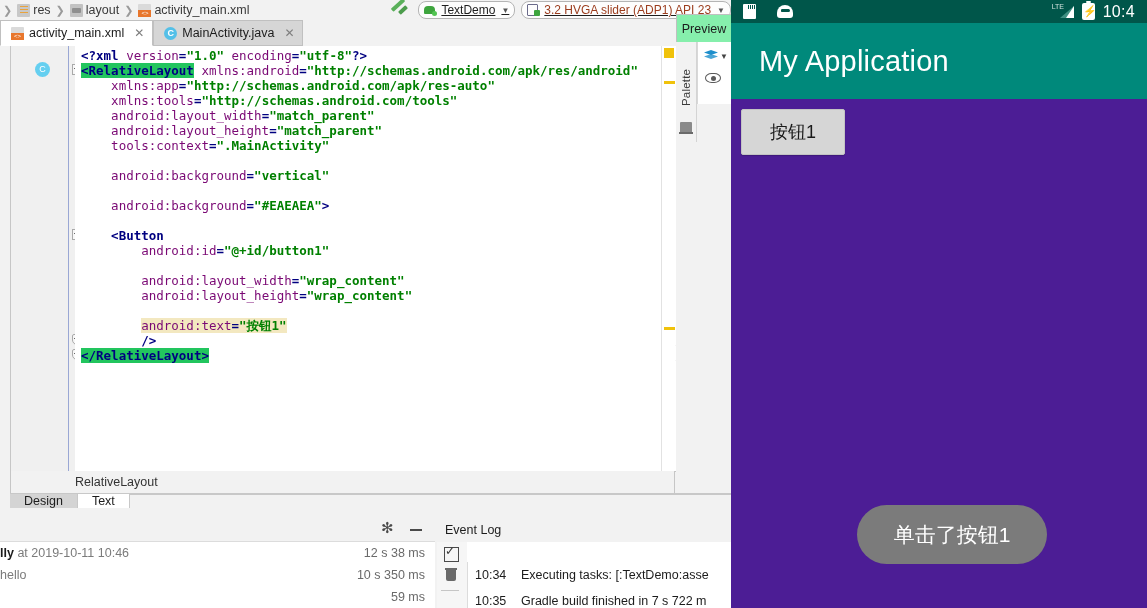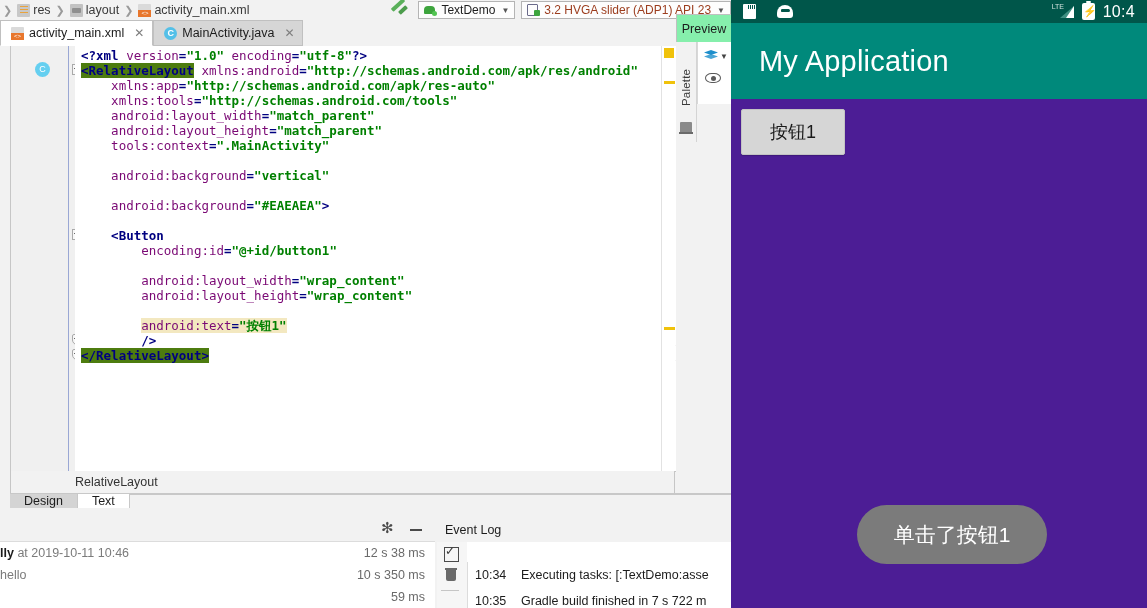--- a/index.html
+++ b/index.html
@@ -37,22 +37,22 @@
   .tool-hammer { width: 26px; height: 18px; position: relative; }
   .tool-hammer:after {
     content:''; position:absolute; left:4px; top:2px; width:16px; height:4px;
     background:#5ab05a; transform: rotate(-42deg); border-radius:1px;
   }
   .tool-hammer:before {
     content:''; position:absolute; left:12px; top:7px; width:10px; height:4px;
     background:#4c9c4c; transform: rotate(-42deg); border-radius:1px;
   }
   .combo {
-    height:16px; border:1px solid #b4b4b4; background:#fdfdfd; border-radius:0;
-    display:flex; align-items:center; gap:4px; padding: 0 5px; font-size:12px; color:#1d1d1d;
+    height:16px; border:1px solid #b4b4b4; background:#fdfdfd; border-radius:8px;
+    display:flex; align-items:center; gap:4px; padding: 0 5px; font-size:12px; color:#1d1d1d;text-decoration:underline;
   }
   .combo .caret { font-size:8px; color:#555; margin-left:2px; }
   .andro-icon { width:13px; height:11px; position:relative; }
   .andro-icon:before { content:''; position:absolute; left:0; top:1px; width:11px; height:8px; background:#3ea53e; border-radius:4px 4px 1px 1px; }
   .andro-icon:after { content:''; position:absolute; right:0; bottom:0px; width:5px; height:5px; background:#52c552; border-radius:50%; }
   .dev-icon { width:13px; height:12px; position:relative; }
   .dev-icon:before { content:''; position:absolute; left:0; top:0; width:9px; height:10px; border:1.5px solid #6a6a8a; border-radius:1px; }
   .dev-icon:after { content:''; position:absolute; right:0; bottom:0; width:6px; height:6px; background:#3ea53e; border-radius:1px; }
   .dev-text { color:#9c3d1e; }
 
@@ -69,21 +69,21 @@
   .gutter { position:absolute; left:0; top:0; width:64px; height:100%; background:#f0f0f0; }
   .gut-num { position:absolute; right:41px; font-size:12.5px; color:#999999; font-family:"DejaVu Sans Mono", monospace; }
   .gut-line { position:absolute; left:57px; top:0; width:1px; height:100%; background:#9aa7d4; }
   .fold-col { position:absolute; left:58px; top:0; width:12px; height:100%; background:#f0f0f0; }
   .fold-mark { position:absolute; left:61px; width:9px; height:9px; border:1px solid #a9a9a9; background:#f7f7f7; }
   .fold-mark:after { content:''; position:absolute; left:1px; top:3px; width:5px; height:1px; background:#6a6a6a; }
   .fold-mark.rounded { border-radius:2px 2px 5px 5px; }
   .code-area { position:absolute; left:64px; top:0; right:0; bottom:0; background:#ffffff; font-family:"DejaVu Sans Mono", monospace; font-size:12.5px; }
   .cl { position:absolute; left:6px; white-space:pre; line-height:15px; }
   .hl-line { position:absolute; left:64px; right:0; height:15px; background:#fdf8e3; }
-  .sel { background:#4d7c0f; }
+  .sel { background:#22c55e; }
   .attr-hl { background:#f3e8c0; }
   .k-tag { color:#000080; font-weight:bold; }
   .k-attr { color:#7a0874; }
   .k-val { color:#008000; font-weight:bold; }
   .k-pi { color:#000080; font-weight:bold; }
   .c-marker { position:absolute; left:24px; width:15px; height:15px; border-radius:50%; background:#65cff0; color:#fff; font-size:9px; line-height:15px; text-align:center; font-family:"Liberation Sans",sans-serif; }
   .bulb { position:absolute; left:76px; width:13px; height:15px; }
   .bulb:before { content:''; position:absolute; left:2px; top:0px; width:9px; height:9px; border-radius:50%; background:#f2b124; }
   .bulb:after { content:''; position:absolute; left:4px; top:9px; width:5px; height:3px; background:#9a9a9a; }
 
@@ -259,21 +259,21 @@
         <div class="cl" style="top:47px;">    <span class="k-attr">xmlns:tools</span><span class="k-pi">=</span><span class="k-val">"http://schemas.android.com/tools"</span></div>
         <div class="cl" style="top:62px;">    <span class="k-attr">android:layout_width</span><span class="k-pi">=</span><span class="k-val">"match_parent"</span></div>
         <div class="cl" style="top:77px;">    <span class="k-attr">android:layout_height</span><span class="k-pi">=</span><span class="k-val">"match_parent"</span></div>
         <div class="cl" style="top:92px;">    <span class="k-attr">tools:context</span><span class="k-pi">=</span><span class="k-val">".MainActivity"</span></div>
         <div class="cl" style="top:107px;"> </div>
         <div class="cl" style="top:122px;">    <span class="k-attr">android:background</span><span class="k-pi">=</span><span class="k-val">"vertical"</span></div>
         <div class="cl" style="top:137px;"> </div>
         <div class="cl" style="top:152px;">    <span class="k-attr">android:background</span><span class="k-pi">=</span><span class="k-val">"#EAEAEA"</span><span class="k-tag">&gt;</span></div>
         <div class="cl" style="top:167px;"> </div>
         <div class="cl" style="top:182px;">    <span class="k-tag">&lt;Button</span></div>
-        <div class="cl" style="top:197px;">        <span class="k-attr">encoding:id</span><span class="k-pi">=</span><span class="k-val">"@+id/button1"</span></div>
+        <div class="cl" style="top:197px;">        <span class="k-attr">android:id</span><span class="k-pi">=</span><span class="k-val">"@+id/button1"</span></div>
         <div class="cl" style="top:212px;"> </div>
         <div class="cl" style="top:227px;">        <span class="k-attr">android:layout_width</span><span class="k-pi">=</span><span class="k-val">"wrap_content"</span></div>
         <div class="cl" style="top:242px;">        <span class="k-attr">android:layout_height</span><span class="k-pi">=</span><span class="k-val">"wrap_content"</span></div>
         <div class="cl" style="top:257px;"> </div>
         <div class="cl" style="top:272px;">        <span class="attr-hl"><span class="k-attr">android:text</span><span class="k-pi">=</span><span class="k-val">"按钮1"</span></span></div>
         <div class="cl" style="top:287px;">        <span class="k-tag">/&gt;</span></div>
         <div class="cl" style="top:302px;"><span class="k-tag sel">&lt;/RelativeLayout&gt;</span></div>
       </div>
 
       <div class="scrollmark">

